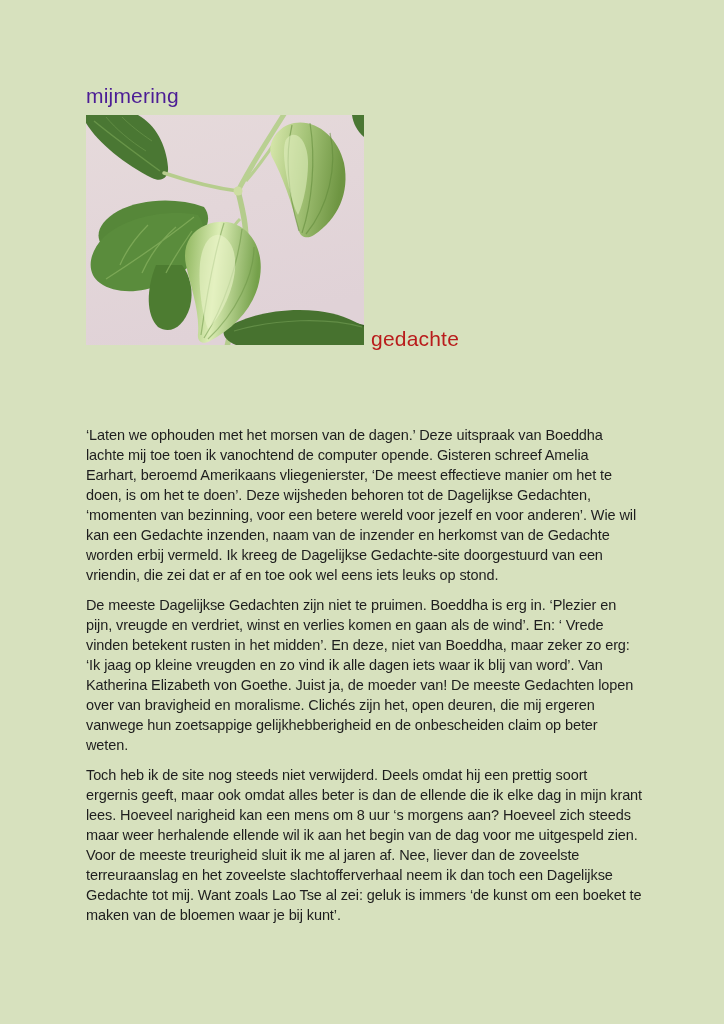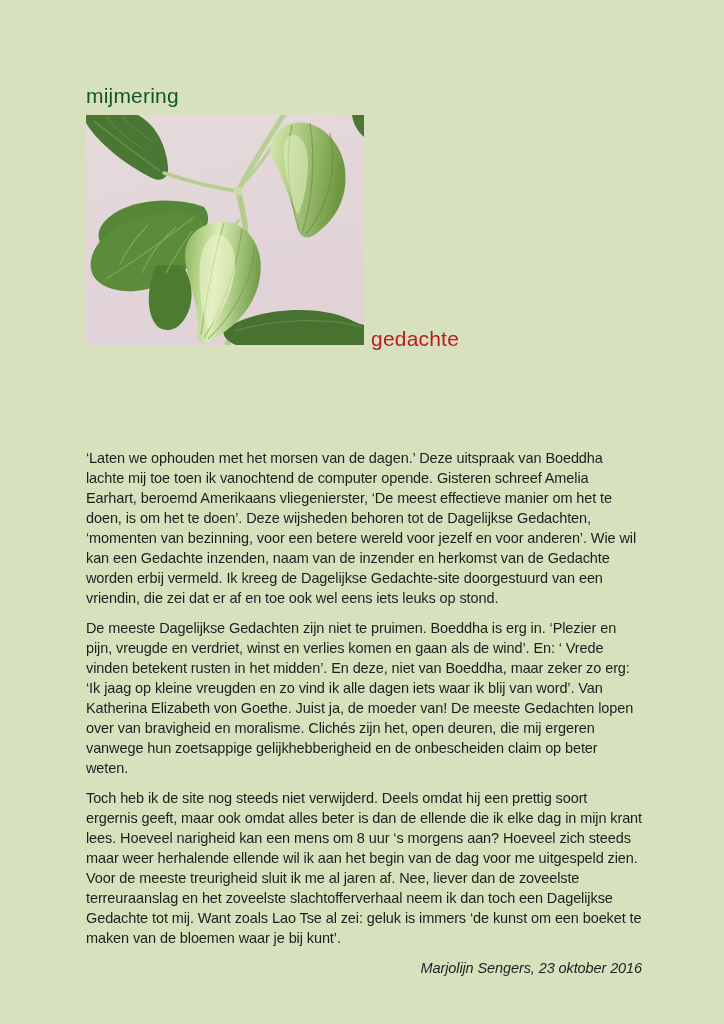--- a/index.html
+++ b/index.html
@@ -11,21 +11,21 @@
     font-family: "Liberation Sans", sans-serif;
     overflow: hidden;
   }
   .title {
     position: absolute;
     left: 86px;
     top: 84px;
     margin: 0;
     font-size: 21px;
     font-weight: 400;
-    color: #14532d;
+    color: #4c1d95;
     letter-spacing: 0.2px;
   }
   .photo {
     position: absolute;
     left: 86px;
     top: 115px;
     width: 278px;
     height: 230px;
     margin: 0;
   }
@@ -34,21 +34,21 @@
     position: absolute;
     left: 371px;
     top: 327px;
     font-size: 21px;
     color: #b91c1c;
     letter-spacing: 0.2px;
   }
   .body {
     position: absolute;
     left: 86px;
-    top: 448px;
+    top: 425px;
     width: 556px;
     font-size: 14.5px;
     line-height: 20px;
     color: #1e1e1e;
     letter-spacing: -0.1px;
     text-align: left;
   }
   .body p { margin: 0 0 10px 0; }
   .signature {
     text-align: right;
@@ -114,16 +114,15 @@
       <path d="M266,0 L278,0 L278,22 C271,16 267,8 266,0 Z" fill="#4a7733"></path>
     </svg>
   </figure>
 
   <div class="caption">gedachte</div>
 
   <div class="body">
     <p>‘Laten we ophouden met het morsen van de dagen.’ Deze uitspraak van Boeddha lachte mij toe toen ik vanochtend de computer opende. Gisteren schreef Amelia Earhart, beroemd Amerikaans vliegenierster, ‘De meest effectieve manier om het te doen, is om het te doen’. Deze wijsheden behoren tot de Dagelijkse Gedachten, ‘momenten van bezinning, voor een betere wereld voor jezelf en voor anderen’. Wie wil kan een Gedachte inzenden, naam van de inzender en herkomst van de Gedachte worden erbij vermeld. Ik kreeg de Dagelijkse Gedachte-site doorgestuurd van een vriendin, die zei dat er af en toe ook wel eens iets leuks op stond.</p>
     <p>De meeste Dagelijkse Gedachten zijn niet te pruimen. Boeddha is erg in. ‘Plezier en pijn, vreugde en verdriet, winst en verlies komen en gaan als de wind’. En: ‘ Vrede vinden betekent rusten in het midden’. En deze, niet van Boeddha, maar zeker zo erg: ‘Ik jaag op kleine vreugden en zo vind ik alle dagen iets waar ik blij van word’. Van Katherina Elizabeth von Goethe. Juist ja, de moeder van! De meeste Gedachten lopen over van bravigheid en moralisme. Clichés zijn het, open deuren, die mij ergeren vanwege hun zoetsappige gelijkhebberigheid en de onbescheiden claim op beter weten.</p>
     <p>Toch heb ik de site nog steeds niet verwijderd. Deels omdat hij een prettig soort ergernis geeft, maar ook omdat alles beter is dan de ellende die ik elke dag in mijn krant lees. Hoeveel narigheid kan een mens om 8 uur ‘s morgens aan? Hoeveel zich steeds maar weer herhalende ellende wil ik aan het begin van de dag voor me uitgespeld zien. Voor de meeste treurigheid sluit ik me al jaren af. Nee, liever dan de zoveelste terreuraanslag en het zoveelste slachtofferverhaal neem ik dan toch een Dagelijkse Gedachte tot mij. Want zoals Lao Tse al zei: geluk is immers ‘de kunst om een boeket te maken van de bloemen waar je bij kunt’.</p>
-    <p class="signature">Marjolijn Sengers, 23 oktober 2016</p>
   </div>
 
 </div>
 
 </body></html>

